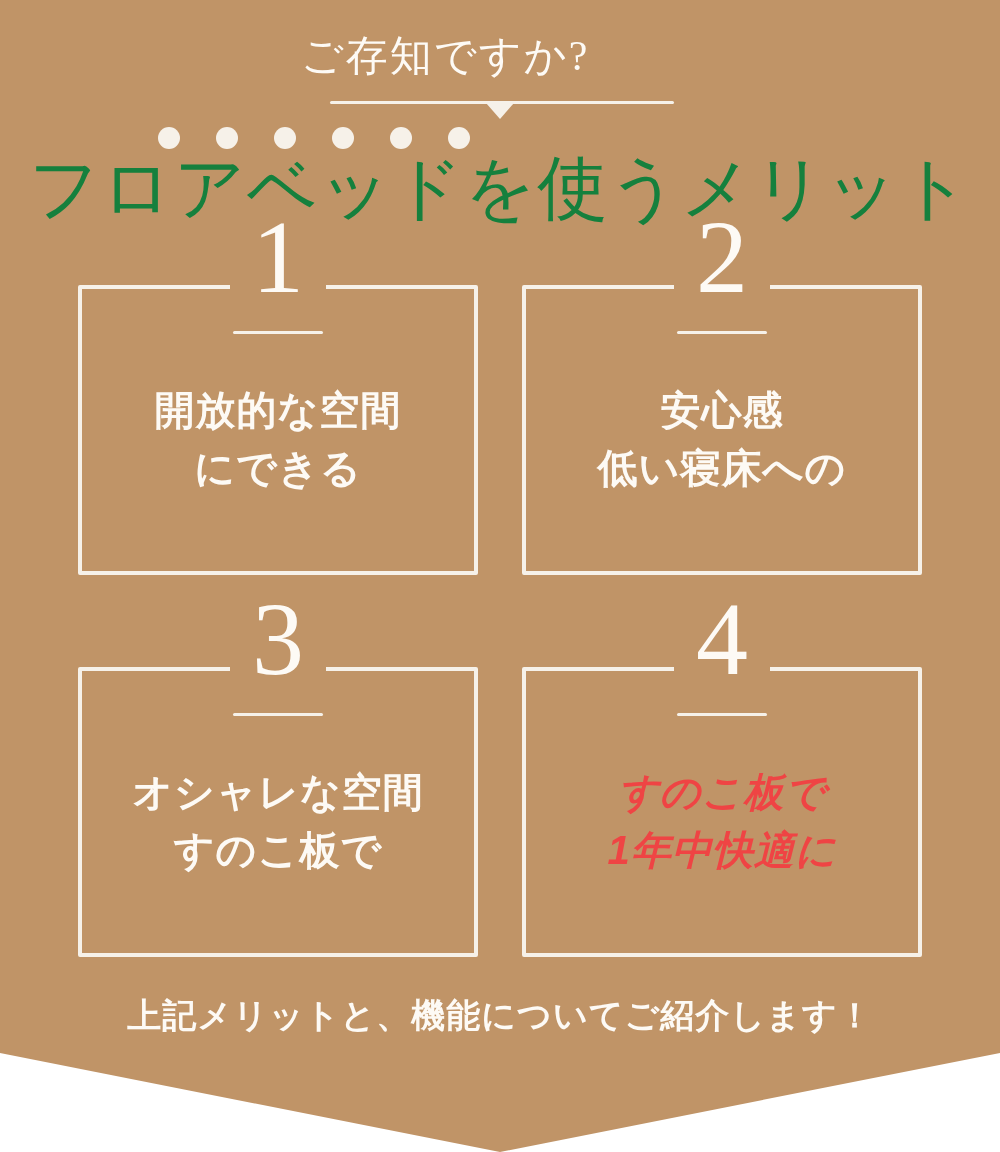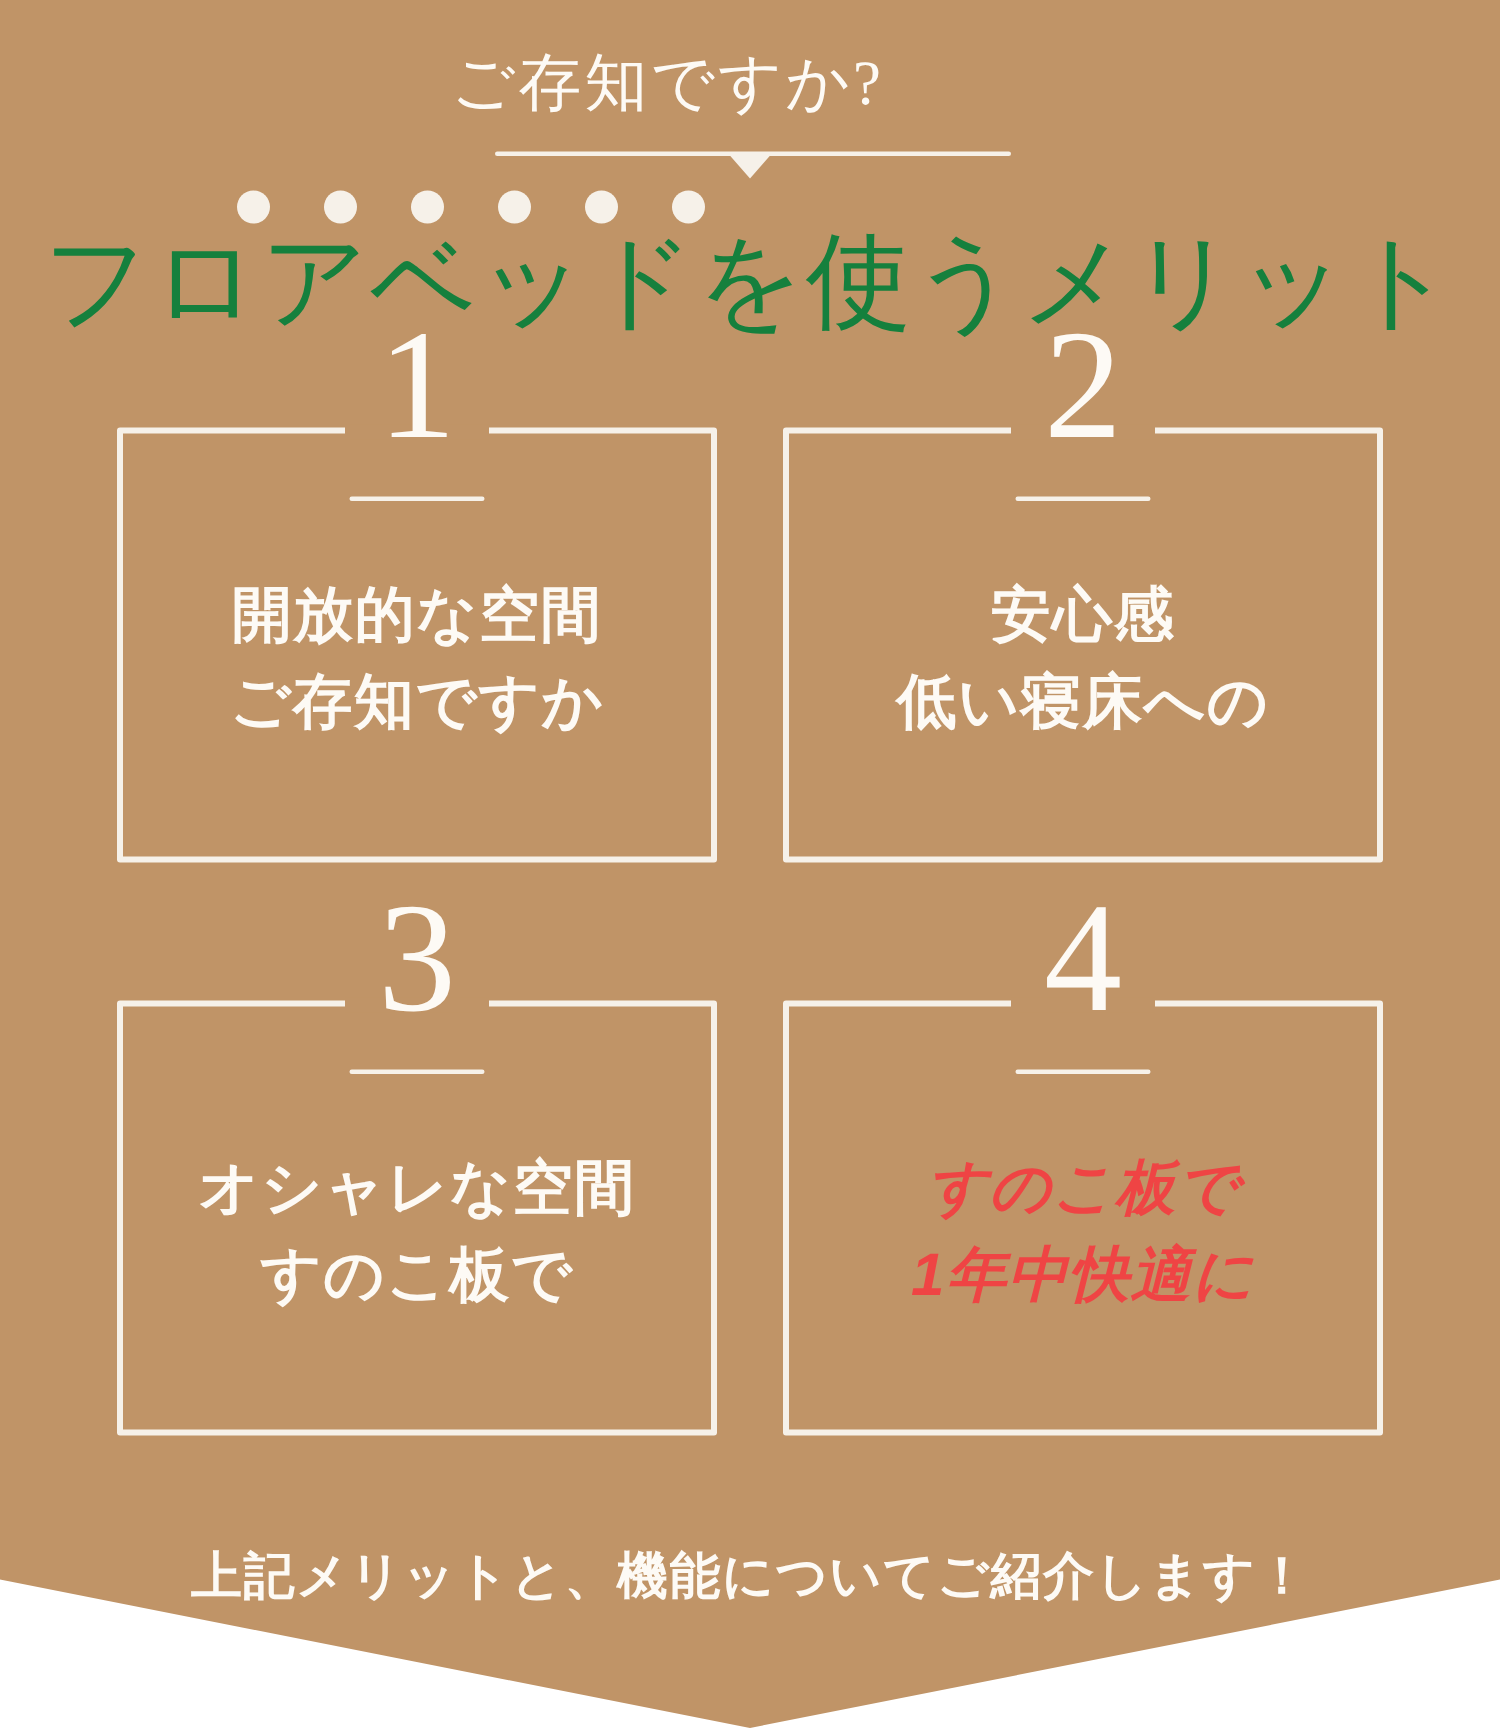--- a/index.html
+++ b/index.html
@@ -178,21 +178,20 @@
     top: 995px;
     left: 0;
     width: 1000px;
     text-align: center;
     color: #fdfaf5;
     font-size: 34px;
     line-height: 1.2;
     letter-spacing: 1px;
     font-weight: 700;
     white-space: nowrap;
-    margin-top: 36px;
   }
 </style>
 </head>
 <body style="background: rgb(255, 255, 255);">
 
 <div class="banner">
 
   <div class="banner-bg" style="background: rgb(192, 148, 103);"></div>
 
   <div class="content">
@@ -213,21 +212,21 @@
     <div class="main-title" style="color: #15803d;">フロアベッドを使うメリット</div>
 
     <div class="grid">
 
       <div class="merit c1" style="border-color: rgb(246, 241, 233);">
         <div class="merit-notch" style="background: rgb(192, 148, 103);"></div>
         <div class="merit-number" style="color: rgb(253, 250, 245);">1</div>
         <div class="merit-number-rule" style="background: rgb(246, 241, 233);"></div>
         <div class="merit-text" style="color: rgb(253, 250, 245);">
           <span class="line">開放的な空間</span>
-          <span class="line">ご存知ですか</span>
+          <span class="line">にできる</span>
         </div>
       </div>
 
       <div class="merit c2" style="border-color: rgb(246, 241, 233);">
         <div class="merit-notch" style="background: rgb(192, 148, 103);"></div>
         <div class="merit-number" style="color: rgb(253, 250, 245);">2</div>
         <div class="merit-number-rule" style="background: rgb(246, 241, 233);"></div>
         <div class="merit-text" style="color: rgb(253, 250, 245);">
           <span class="line">安心感</span>
           <span class="line">低い寝床への</span>

